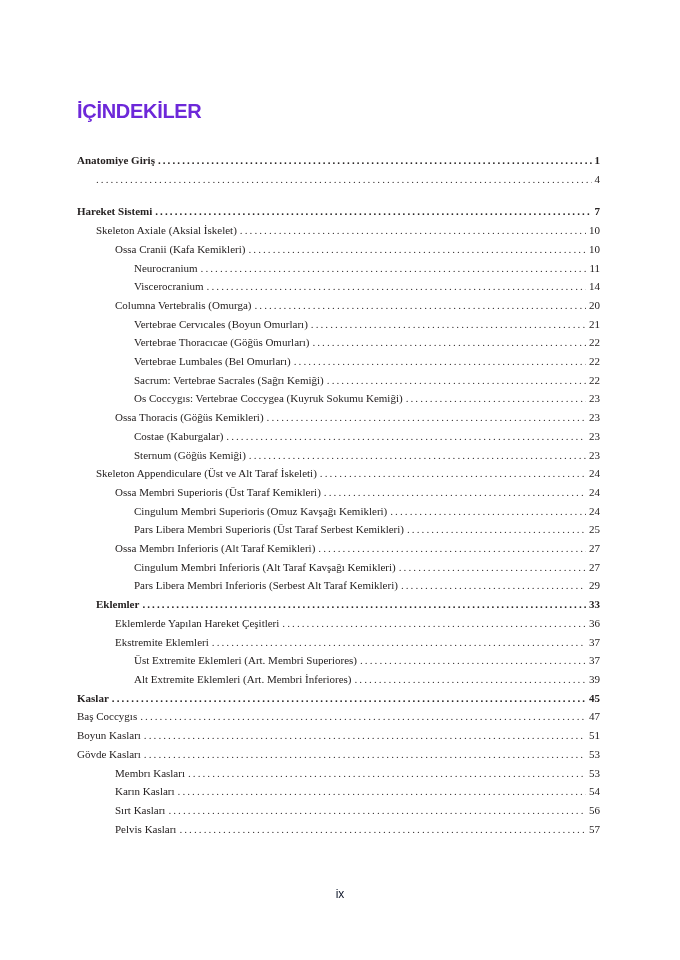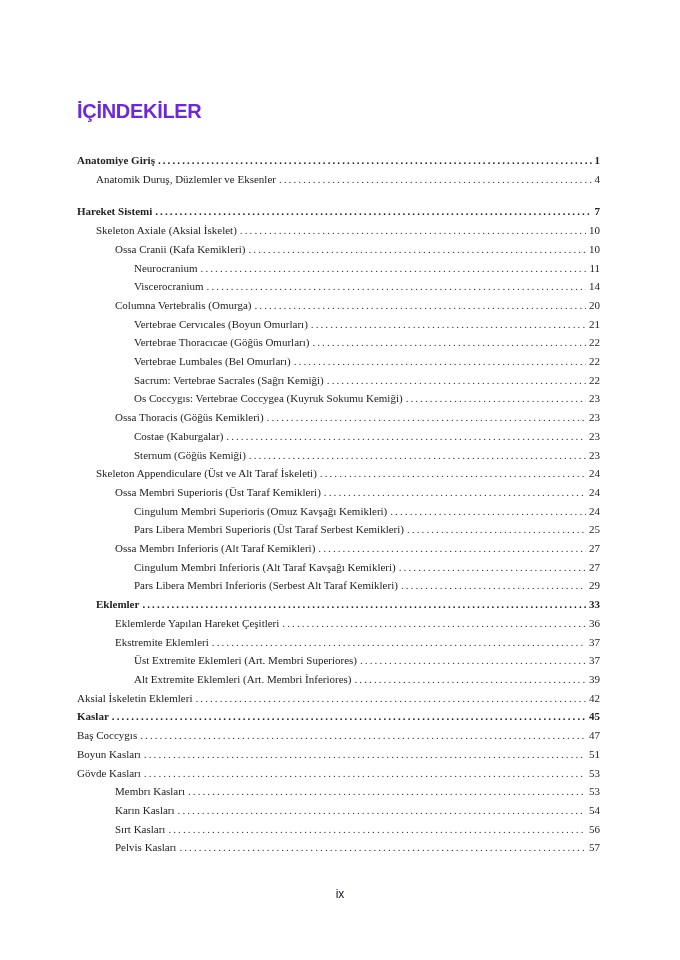--- a/index.html
+++ b/index.html
@@ -75,21 +75,20 @@
 <div class="content">
   <h1 class="page-title">İÇİNDEKİLER</h1>
   <div class="toc">
       <div class="toc-section">
         <div class="toc-row lvl-0 bold">
           <span class="toc-label">Anatomiye Giriş</span>
           <span class="toc-leader"></span>
           <span class="toc-page">1</span>
         </div>
         <div class="toc-row lvl-1">
-          <span class="toc-label">Anatomik Duruş, Düzlemler ve Eksenler</span>
           <span class="toc-leader"></span>
           <span class="toc-page">4</span>
         </div>
       </div>
       <div class="toc-section">
         <div class="toc-row lvl-0 bold">
           <span class="toc-label">Hareket Sistemi</span>
           <span class="toc-leader"></span>
           <span class="toc-page">7</span>
         </div>
@@ -210,25 +209,20 @@
         </div>
         <div class="toc-row lvl-3">
           <span class="toc-label">Üst Extremite Eklemleri (Art. Membri Superiores)</span>
           <span class="toc-leader"></span>
           <span class="toc-page">37</span>
         </div>
         <div class="toc-row lvl-3">
           <span class="toc-label">Alt Extremite Eklemleri (Art. Membri İnferiores)</span>
           <span class="toc-leader"></span>
           <span class="toc-page">39</span>
-        </div>
-        <div class="toc-row lvl-0">
-          <span class="toc-label">Aksial İskeletin Eklemleri</span>
-          <span class="toc-leader"></span>
-          <span class="toc-page">42</span>
         </div>
         <div class="toc-row lvl-0 bold">
           <span class="toc-label">Kaslar</span>
           <span class="toc-leader"></span>
           <span class="toc-page">45</span>
         </div>
         <div class="toc-row lvl-0">
           <span class="toc-label">Baş Coccygıs</span>
           <span class="toc-leader"></span>
           <span class="toc-page">47</span>

